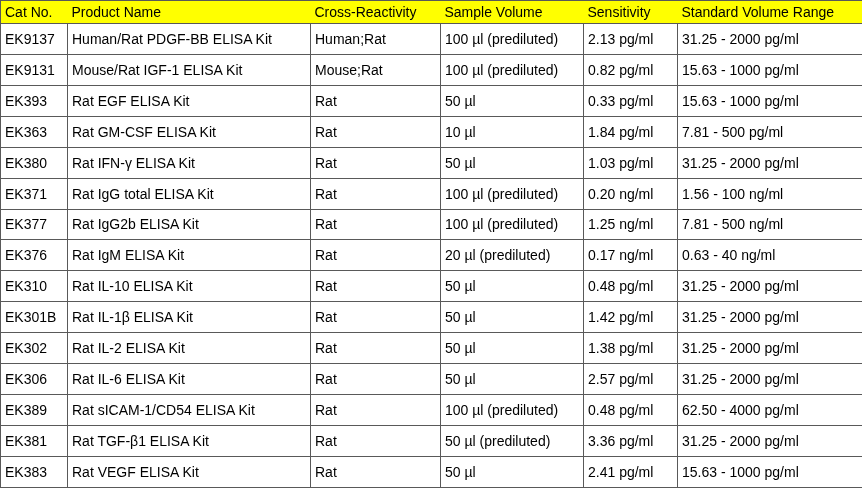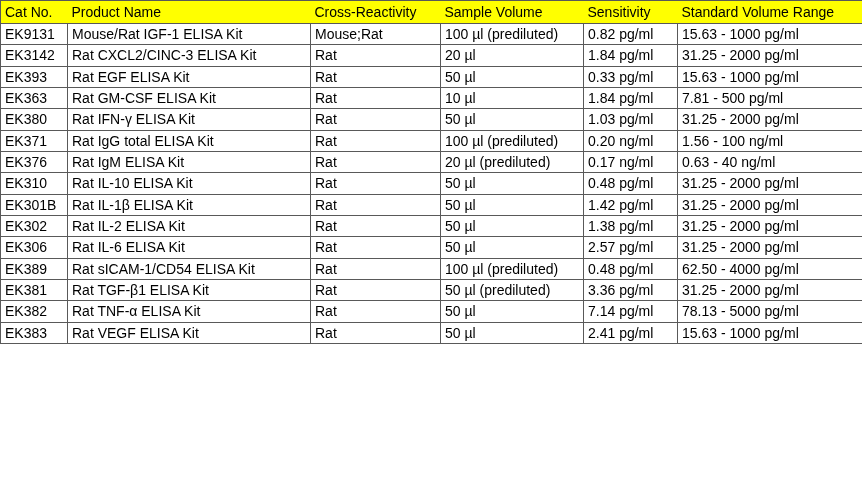--- a/index.html
+++ b/index.html
@@ -13,21 +13,21 @@
     overflow: hidden;
   }
   :root {
     --header-bg: #FFFF00;
     --grid: #595959;
     --text: #000000;
     --row-bg: #FFFFFF;
   }
   table.kit-table {
     width: 862px;
-    height: 344px;
+    height: 488px;
     border-collapse: collapse;
     table-layout: fixed;
     font-family: "Liberation Sans", sans-serif;
     font-size: 14px;
     color: var(--text);
     border: 1px solid var(--grid);
     background: var(--row-bg);
   }
   col.c0 { width: 67px; }
   col.c1 { width: 243px; }
@@ -68,36 +68,36 @@
         <th>Cat No.</th>
         <th>Product Name</th>
         <th>Cross-Reactivity</th>
         <th>Sample Volume</th>
         <th>Sensitivity</th>
         <th>Standard Volume Range</th>
       </tr>
   </thead>
   <tbody>
       <tr>
+        <td>EK9137</td>
+        <td>Human/Rat PDGF-BB ELISA Kit</td>
+        <td>Human;Rat</td>
+        <td>100 µl (prediluted)</td>
+        <td>2.13 pg/ml</td>
+        <td>31.25 - 2000 pg/ml</td>
+      </tr>
+      <tr>
         <td>EK9131</td>
         <td>Mouse/Rat IGF-1 ELISA Kit</td>
         <td>Mouse;Rat</td>
         <td>100 µl (prediluted)</td>
         <td>0.82 pg/ml</td>
         <td>15.63 - 1000 pg/ml</td>
       </tr>
       <tr>
-        <td>EK3142</td>
-        <td>Rat CXCL2/CINC-3 ELISA Kit</td>
-        <td>Rat</td>
-        <td>20 µl</td>
-        <td>1.84 pg/ml</td>
-        <td>31.25 - 2000 pg/ml</td>
-      </tr>
-      <tr>
         <td>EK393</td>
         <td>Rat EGF ELISA Kit</td>
         <td>Rat</td>
         <td>50 µl</td>
         <td>0.33 pg/ml</td>
         <td>15.63 - 1000 pg/ml</td>
       </tr>
       <tr>
         <td>EK363</td>
         <td>Rat GM-CSF ELISA Kit</td>
@@ -116,20 +116,28 @@
       </tr>
       <tr>
         <td>EK371</td>
         <td>Rat IgG total ELISA Kit</td>
         <td>Rat</td>
         <td>100 µl (prediluted)</td>
         <td>0.20 ng/ml</td>
         <td>1.56 - 100 ng/ml</td>
       </tr>
       <tr>
+        <td>EK377</td>
+        <td>Rat IgG2b ELISA Kit</td>
+        <td>Rat</td>
+        <td>100 µl (prediluted)</td>
+        <td>1.25 ng/ml</td>
+        <td>7.81 - 500 ng/ml</td>
+      </tr>
+      <tr>
         <td>EK376</td>
         <td>Rat IgM ELISA Kit</td>
         <td>Rat</td>
         <td>20 µl (prediluted)</td>
         <td>0.17 ng/ml</td>
         <td>0.63 - 40 ng/ml</td>
       </tr>
       <tr>
         <td>EK310</td>
         <td>Rat IL-10 ELISA Kit</td>
@@ -170,28 +178,20 @@
         <td>0.48 pg/ml</td>
         <td>62.50 - 4000 pg/ml</td>
       </tr>
       <tr>
         <td>EK381</td>
         <td>Rat TGF-β1 ELISA Kit</td>
         <td>Rat</td>
         <td>50 µl (prediluted)</td>
         <td>3.36 pg/ml</td>
         <td>31.25 - 2000 pg/ml</td>
-      </tr>
-      <tr>
-        <td>EK382</td>
-        <td>Rat TNF-α ELISA Kit</td>
-        <td>Rat</td>
-        <td>50 µl</td>
-        <td>7.14 pg/ml</td>
-        <td>78.13 - 5000 pg/ml</td>
       </tr>
       <tr>
         <td>EK383</td>
         <td>Rat VEGF ELISA Kit</td>
         <td>Rat</td>
         <td>50 µl</td>
         <td>2.41 pg/ml</td>
         <td>15.63 - 1000 pg/ml</td>
       </tr>
     </tbody>

